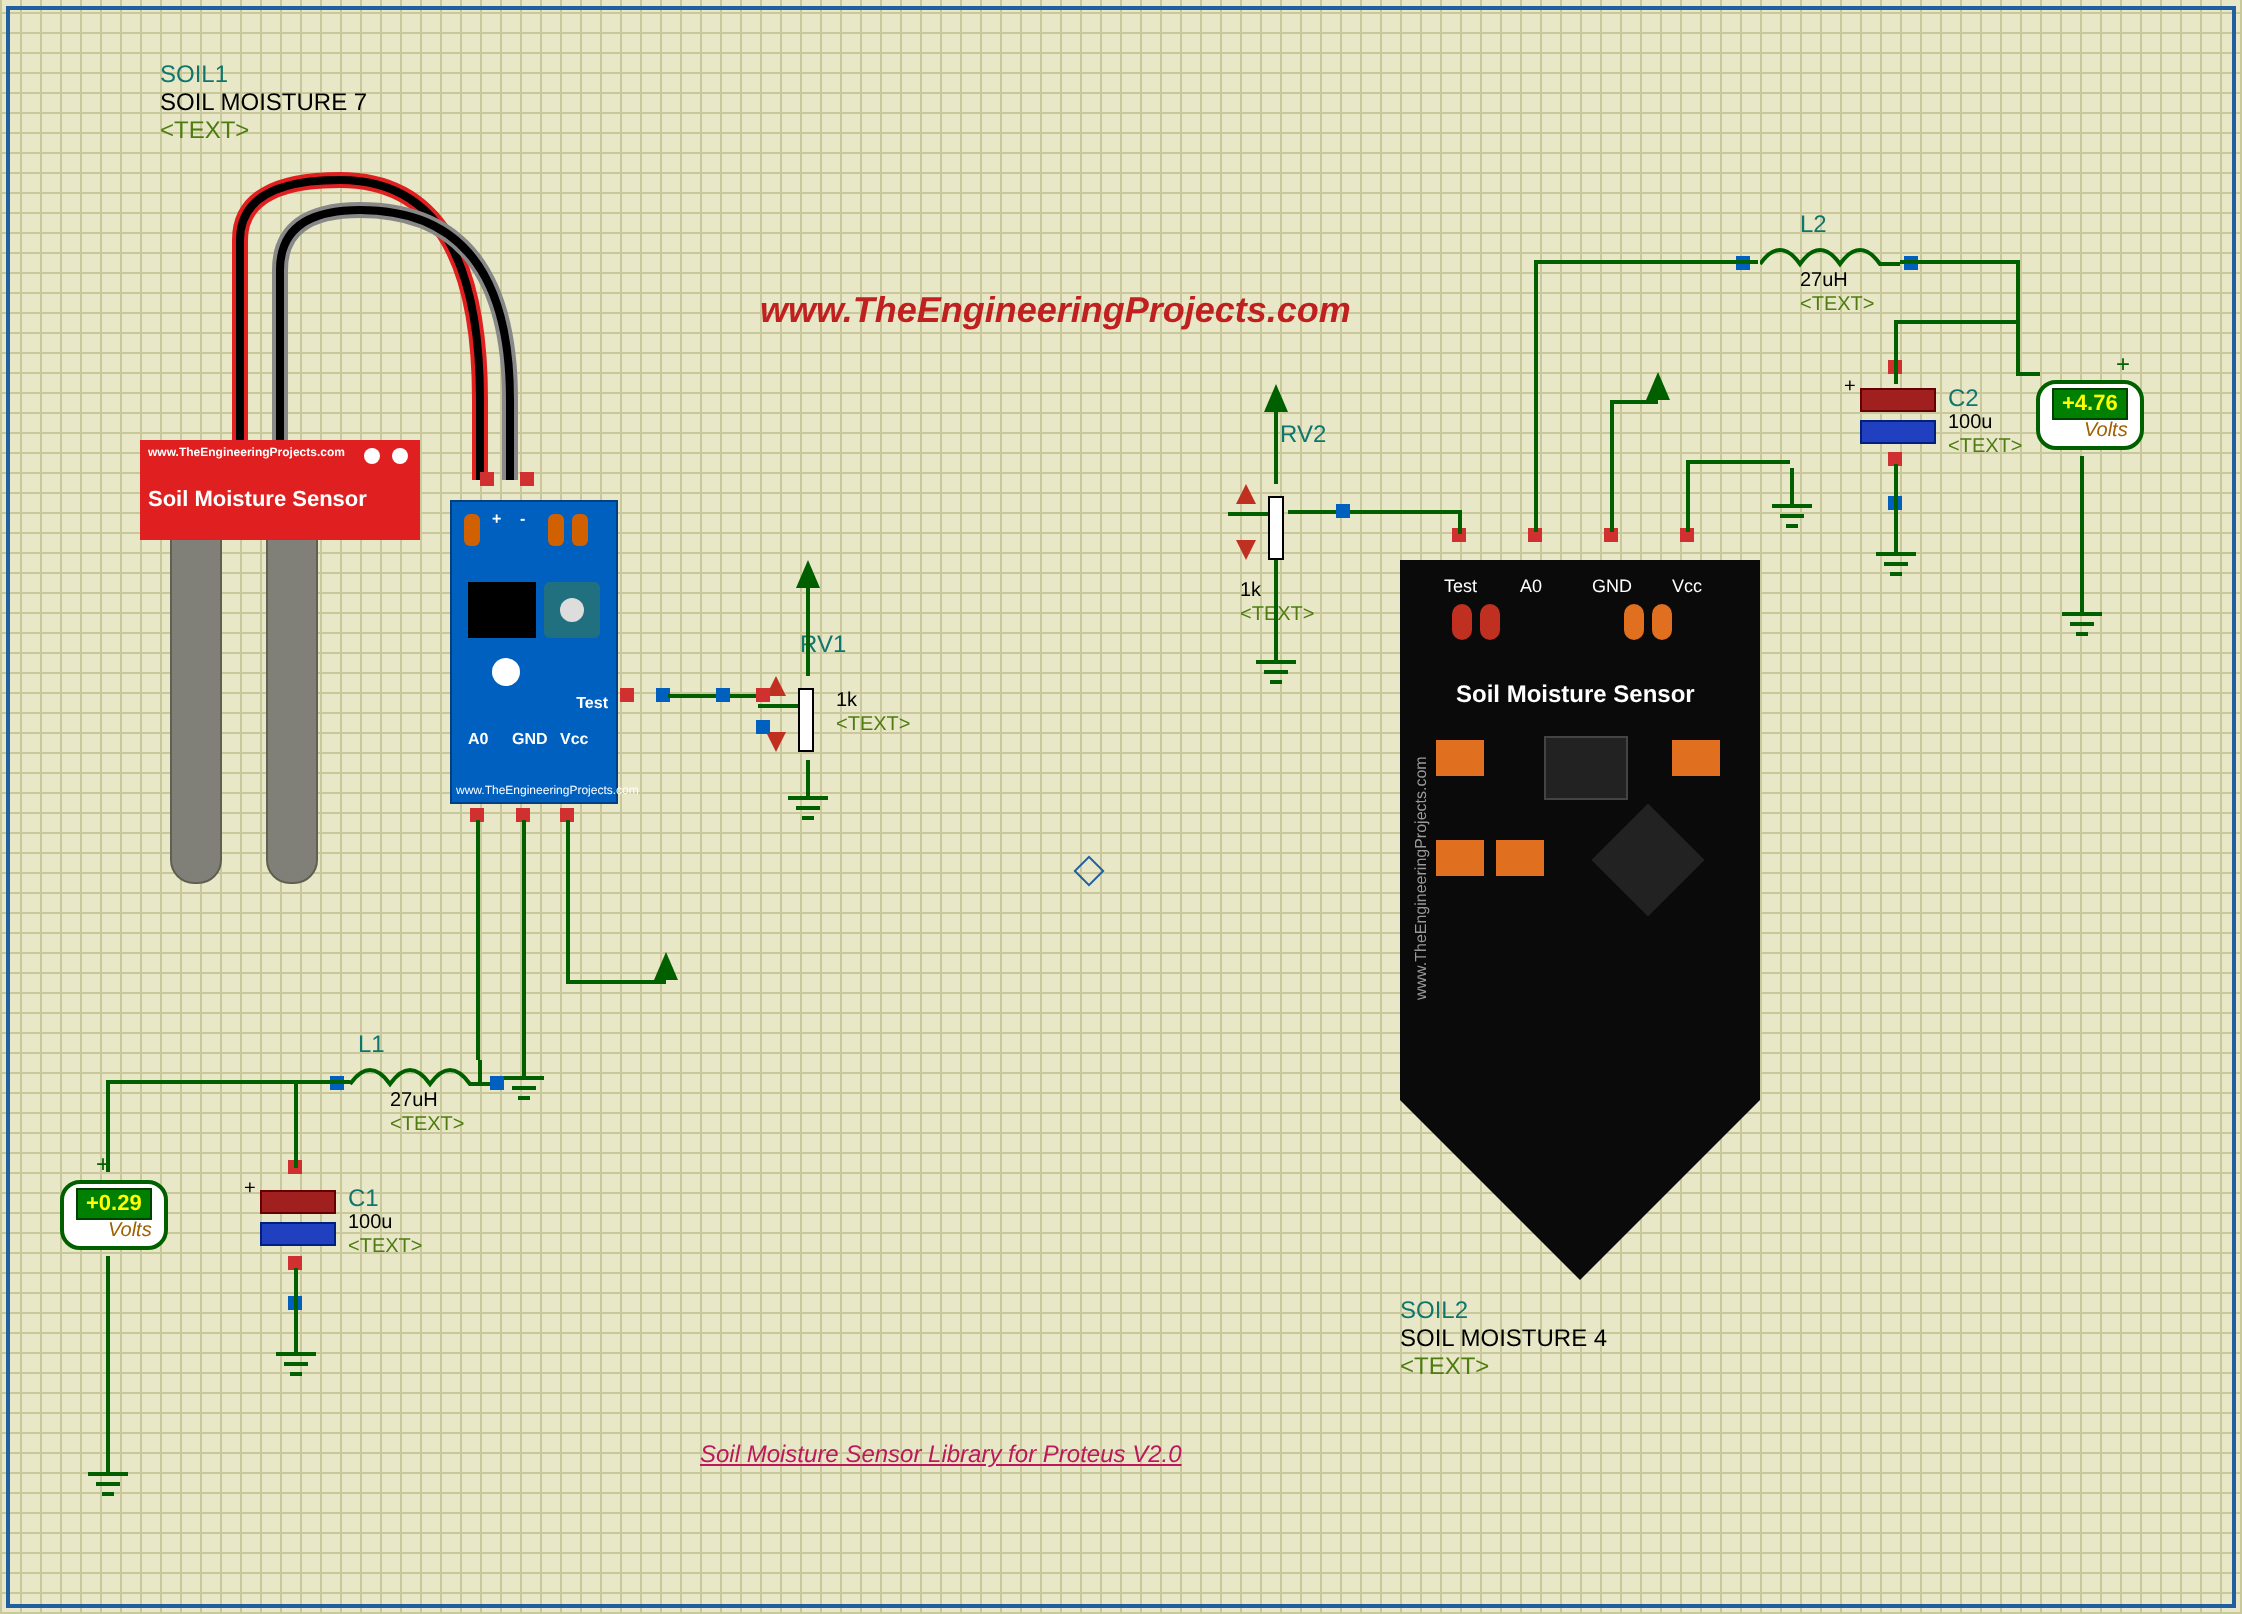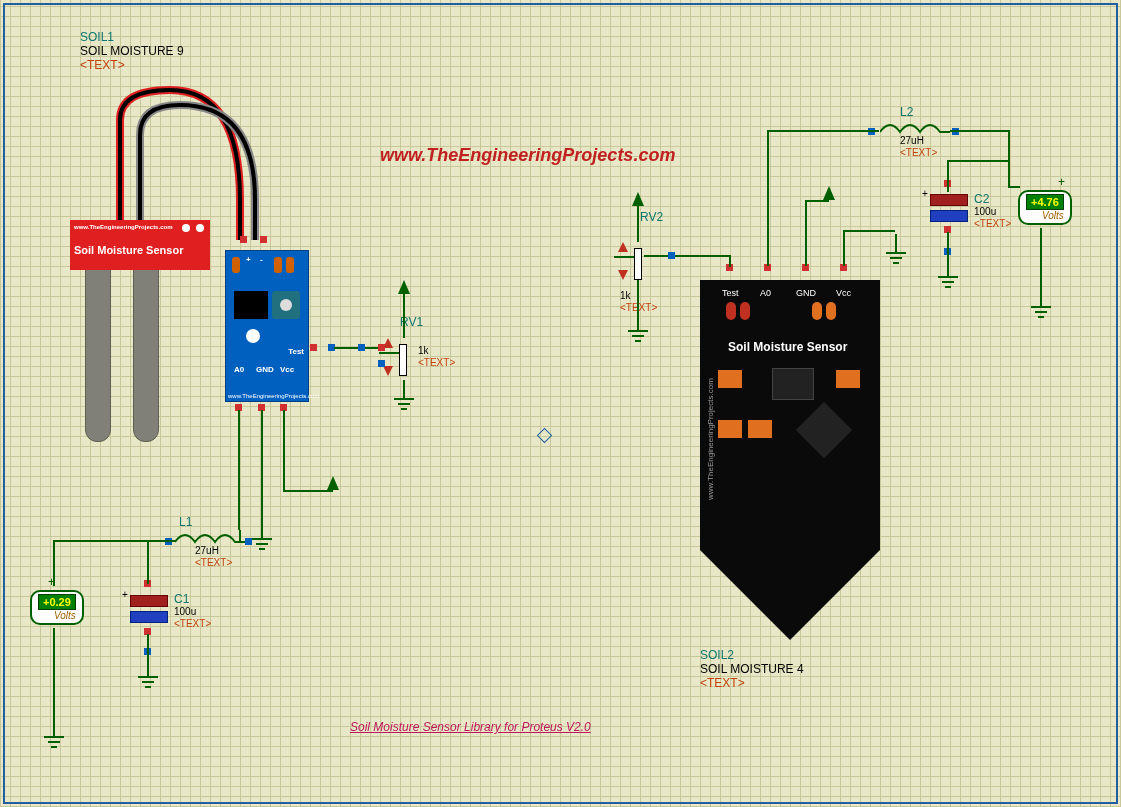--- a/index.html
+++ b/index.html
@@ -1,19 +1,19 @@
 <!DOCTYPE html>
 <html><head>
 <meta charset="utf-8">
 <style>
 body{margin:0;padding:0;font-family:Arial,sans-serif;background:#e8e8c8;width:1121px;height:807px;position:relative;overflow:hidden}
 .grid{position:absolute;inset:0;background-image:repeating-linear-gradient(0deg,#c8c89a 0,#c8c89a 1px,transparent 1px,transparent 10px),repeating-linear-gradient(90deg,#c8c89a 0,#c8c89a 1px,transparent 1px,transparent 10px),repeating-linear-gradient(0deg,#b0b080 0,#b0b080 1px,transparent 1px,transparent 50px),repeating-linear-gradient(90deg,#b0b080 0,#b0b080 1px,transparent 1px,transparent 50px)}
 .border{position:absolute;inset:3px;border:2px solid #2060a0;pointer-events:none}
 .lbl{position:absolute;font-size:12px;color:#000;white-space:nowrap}
-.gray{color:#c2410c}
+.gray{color:#4d7c0f}
 .blue{color:#0f766e}
 .redtxt{color:#c02020;font-weight:bold;font-style:italic}
 .title{position:absolute;font-size:18px;font-weight:bold}
 .subtitle{position:absolute;font-size:12px;font-style:italic;text-decoration:underline;color:#be185d}
 .wire{position:absolute;background:#006000}
 .pinred{position:absolute;width:7px;height:7px;background:#d03030}
 .pinblue{position:absolute;width:7px;height:7px;background:#0060c0}
 .probe{position:absolute;border:2px solid #006000;border-radius:10px;padding:2px 6px;background:#fff}
 .probe-val{background:#008000;color:#ff0;font-size:11px;font-weight:bold;padding:1px 4px;display:block;border:1px solid #004000}
 .probe-lbl{font-size:10px;font-style:italic;color:#a06000;text-align:right;display:block}
@@ -60,21 +60,21 @@
 </head>
 <body>
 
 <div class="grid"></div>
 <div class="border"></div>
 
 <div class="title redtxt" style="left:380px;top:145px">www.TheEngineeringProjects.com</div>
 <div class="subtitle" style="left:350px;top:720px">Soil Moisture Sensor Library for Proteus V2.0</div>
 
 <div class="lbl blue" style="left:80px;top:30px">SOIL1</div>
-<div class="lbl" style="left:80px;top:44px">SOIL MOISTURE 9</div>
+<div class="lbl" style="left:80px;top:44px">SOIL MOISTURE 7</div>
 <div class="lbl gray" style="left:80px;top:58px">&lt;TEXT&gt;</div>
 
 <div class="prongs" style="left:85px;top:260px">
  <div class="prong" style="left:0"></div>
  <div class="prong" style="left:48px"></div>
 </div>
 
 <div class="sensor-red" style="left:70px;top:220px;width:140px;height:50px">
  <div style="font-size:6px">www.TheEngineeringProjects.com</div>
  <div style="font-size:11px;font-weight:bold;margin-top:14px">Soil Moisture Sensor</div>

